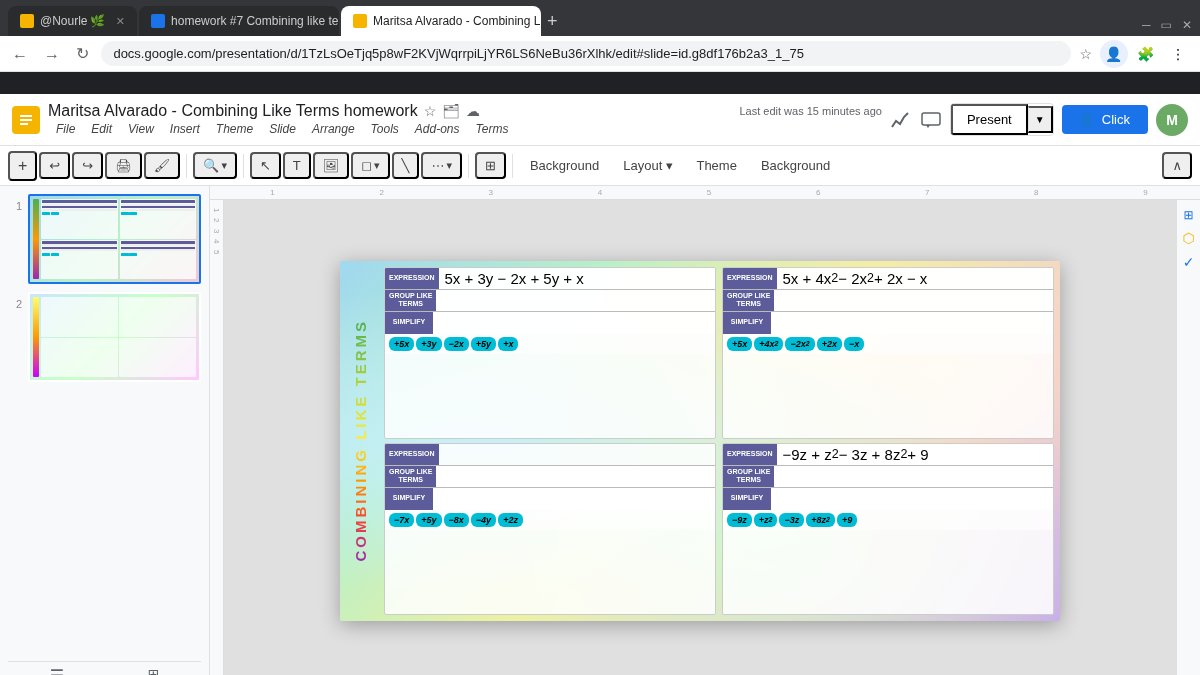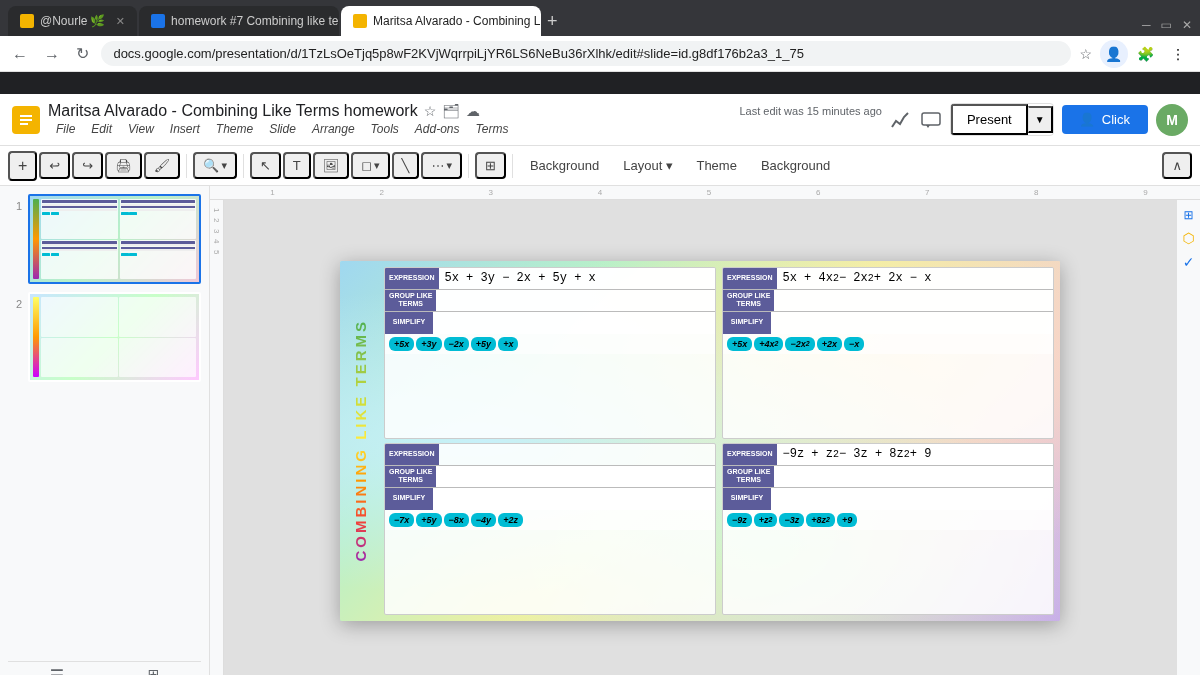--- a/index.html
+++ b/index.html
@@ -92,21 +92,21 @@
     .prob-row { display: flex; border-bottom: 1px solid #bbb; min-height: 22px; }
     .prob-label {
       background: #5c5c9a; color: white; font-size: 7px; font-weight: bold;
       padding: 2px 4px; min-width: 48px; display: flex; align-items: center; justify-content: center; text-align: center;
       line-height: 1.2;
     }
     .prob-value {
       flex: 1; padding: 2px 6px; font-size: 10px; display: flex; align-items: center;
       font-style: italic; background: rgba(255,255,255,0.9);
     }
-    .prob-value.expr { font-size: 12px; font-weight: 500; font-style: normal; font-family: Liberation Mono, monospace; }
+    .prob-value.expr { font-size: 15px; font-weight: 500; font-style: normal; }
     .answer-row { display: flex; gap: 2px; padding: 3px 4px; flex-wrap: wrap; background: rgba(255,255,255,0.6); }
     .ans-box {
       background: #00bcd4; color: #000; font-size: 9px; font-weight: bold;
       padding: 2px 5px; border-radius: 6px; display: flex; align-items: center;
       font-style: italic;
     }
     .ans-box.has-exp sup { font-size: 7px; }
 
     
     .right-sidebar { width: 24px; background: #f8f9fa; border-left: 1px solid #e0e0e0; display: flex; flex-direction: column; padding: 8px 0; gap: 8px; align-items: center; }

